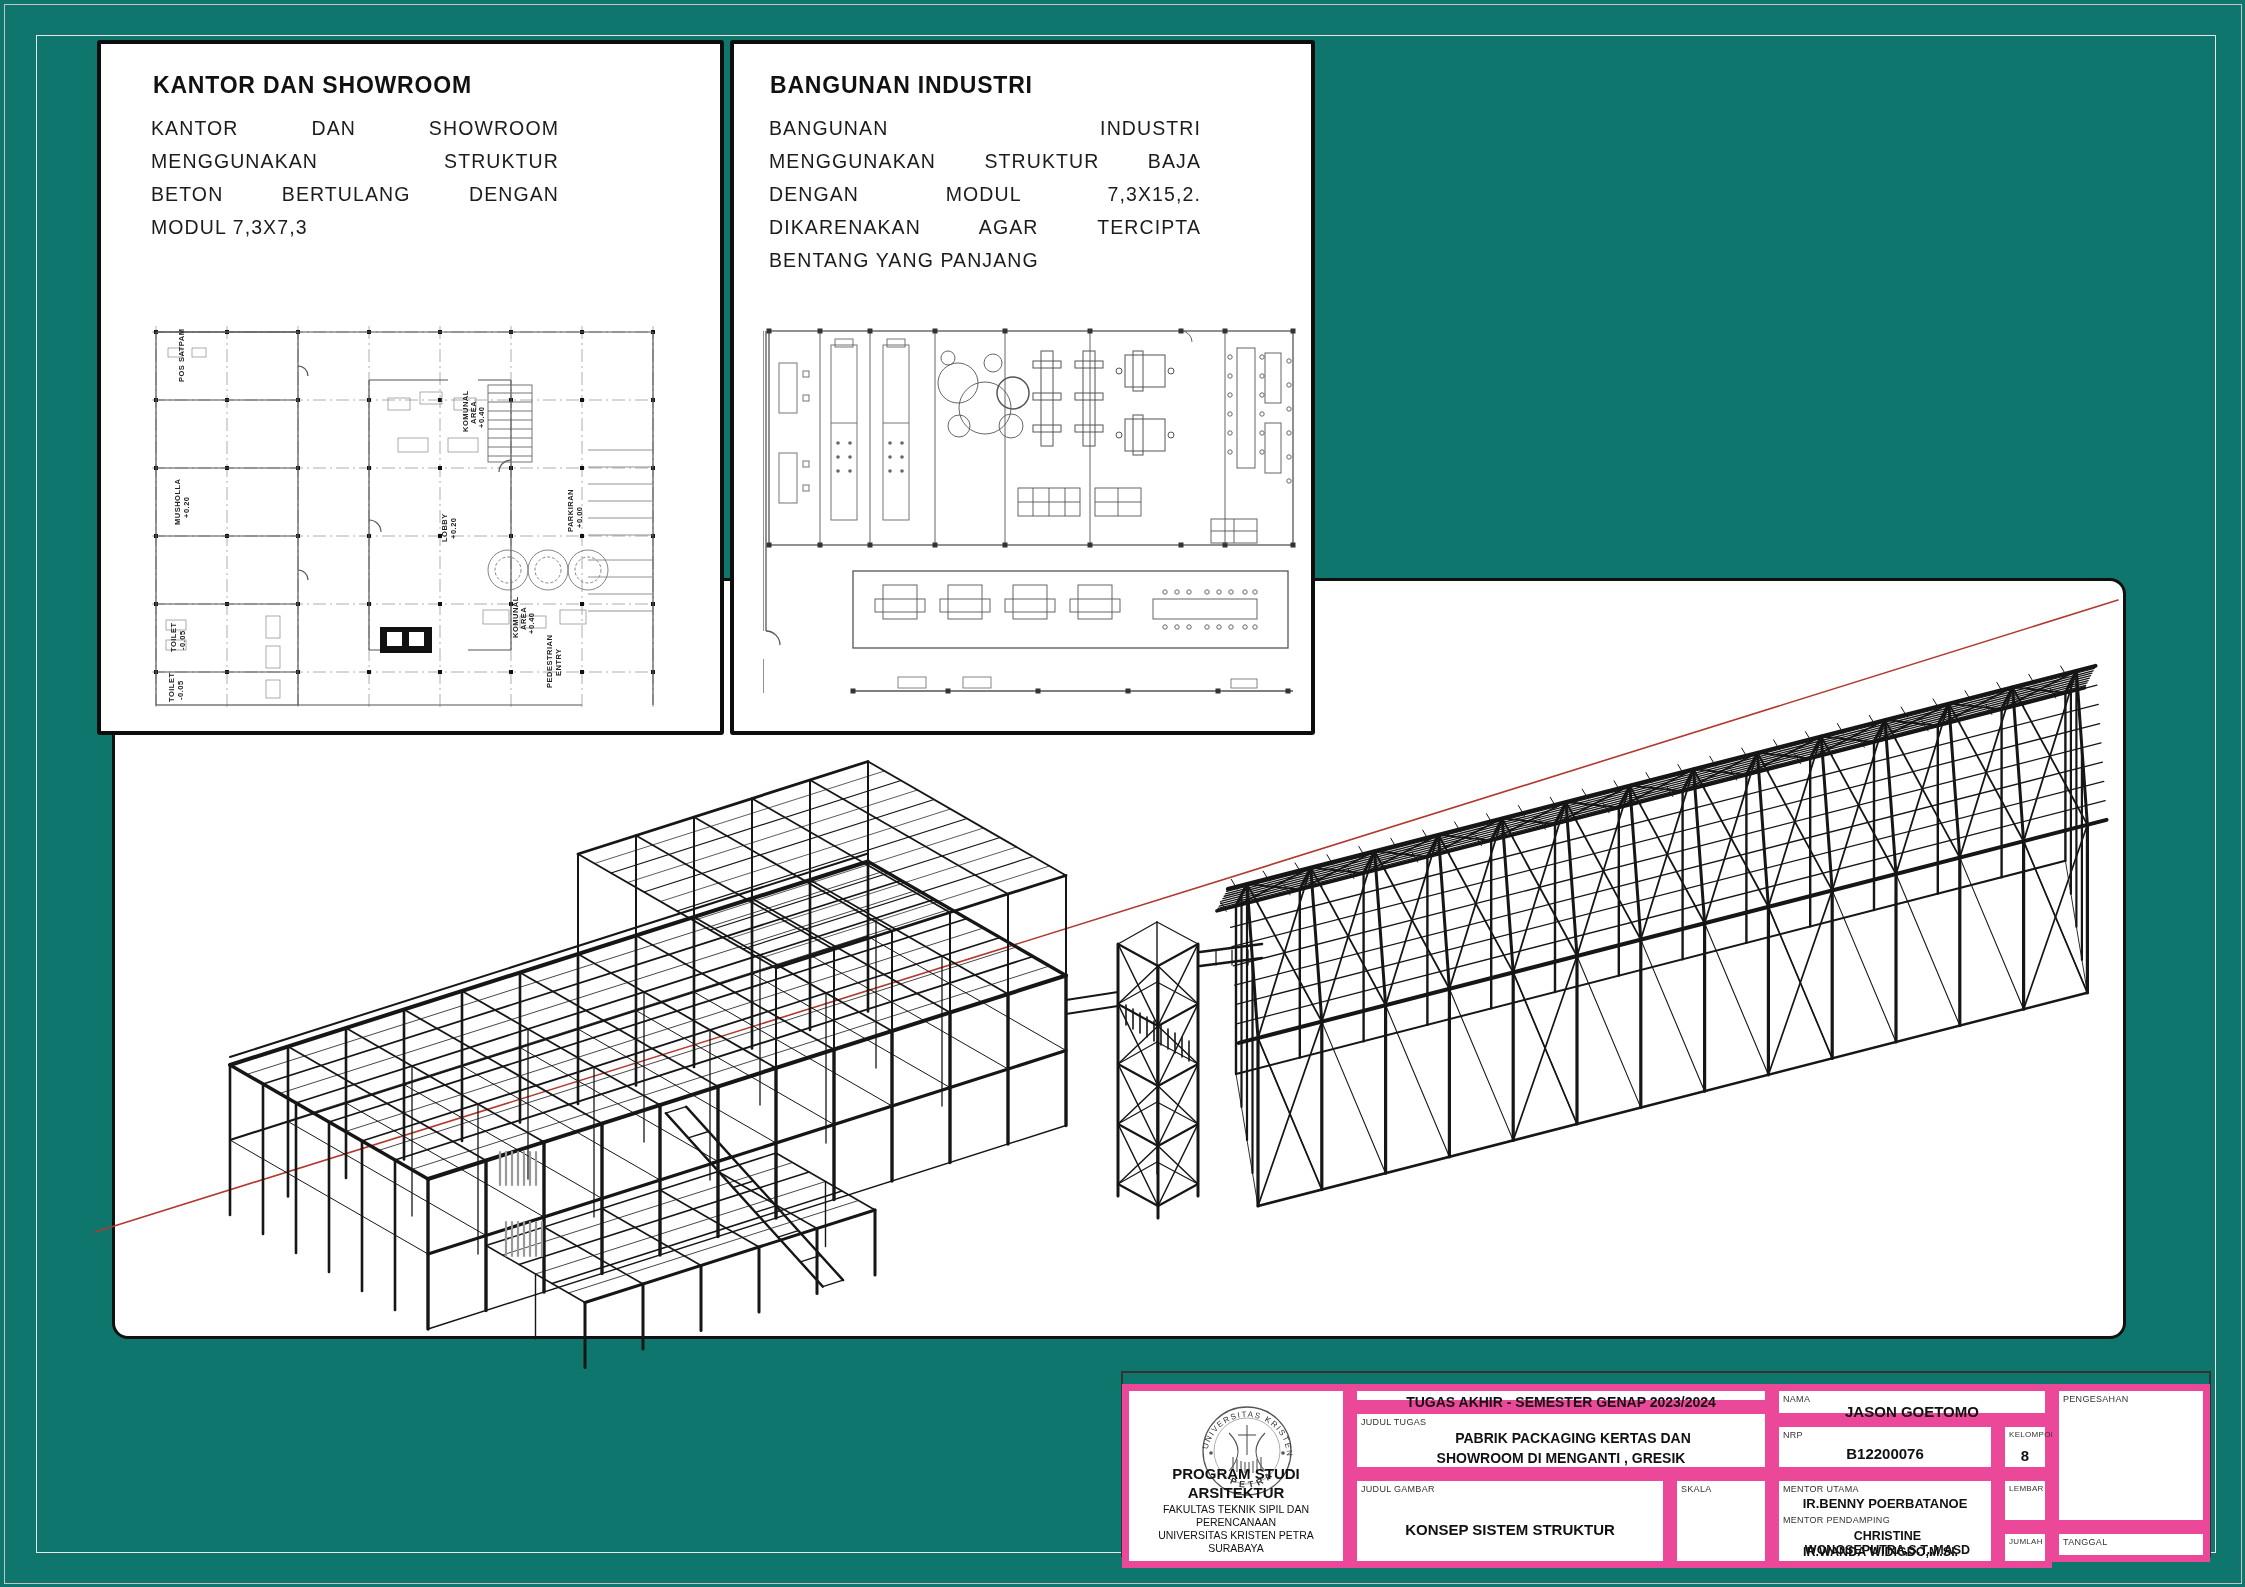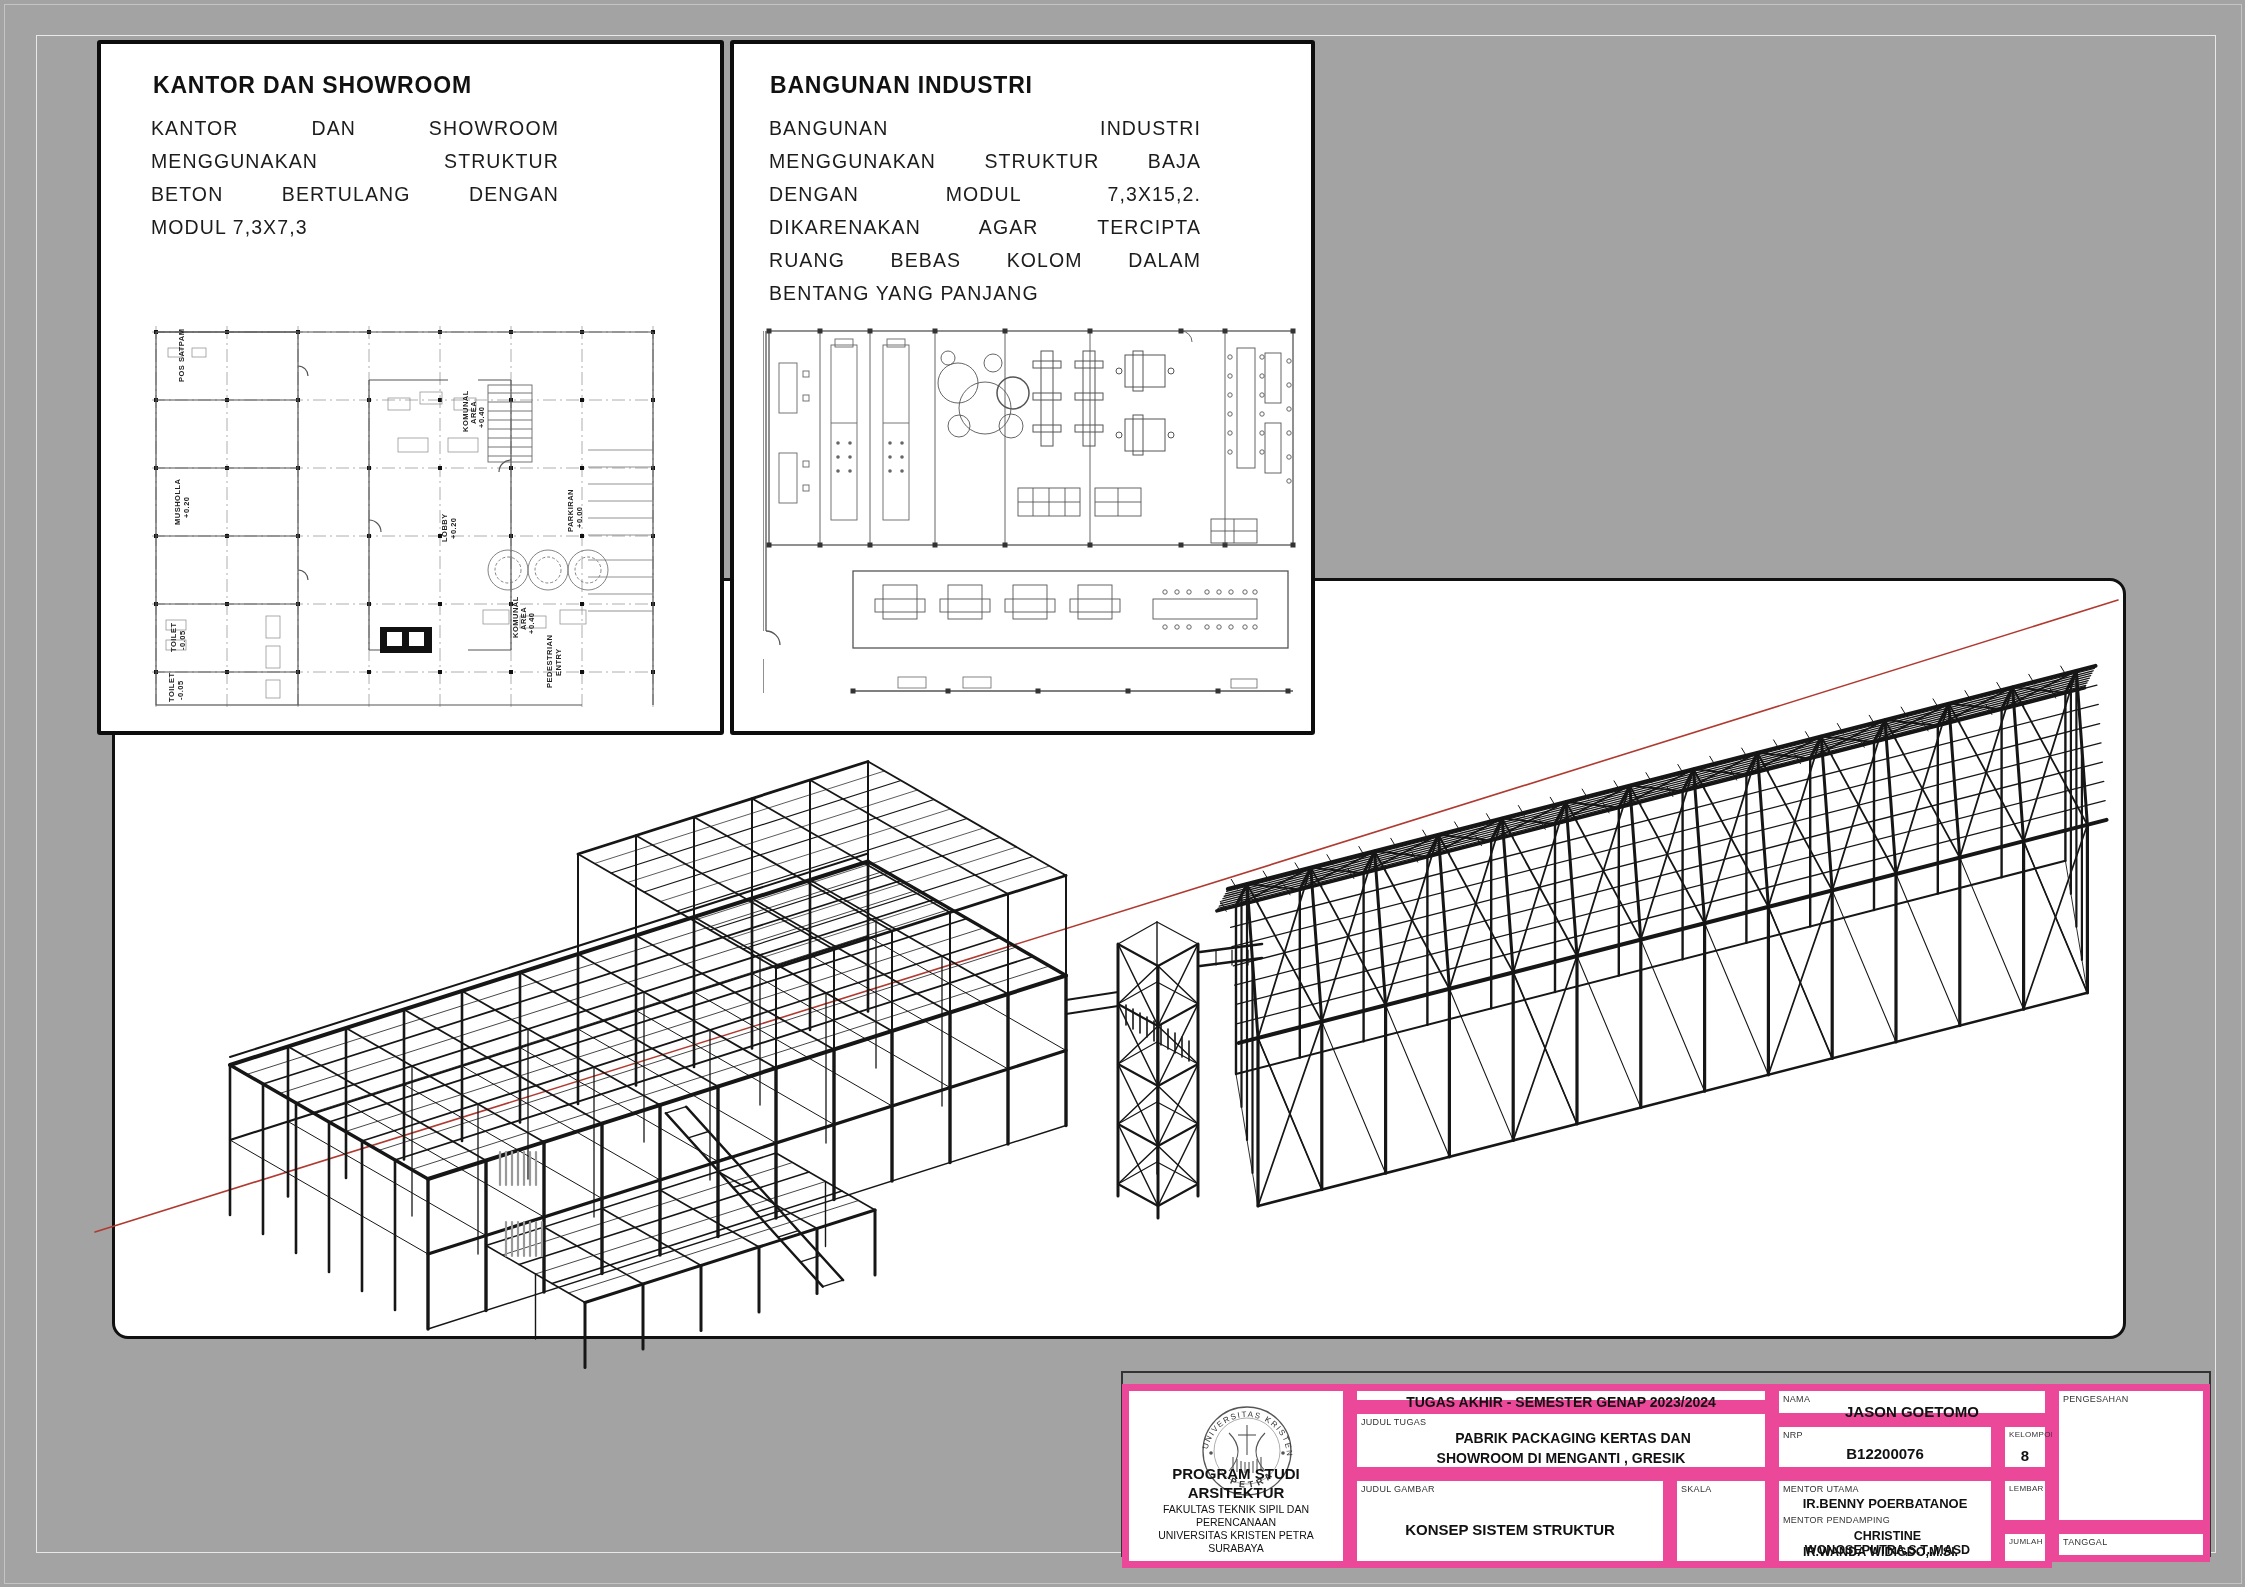--- a/index.html
+++ b/index.html
@@ -1,16 +1,16 @@
 <!DOCTYPE html>
 <html><head>
 <meta charset="utf-8">
 <style>
   html,body{margin:0;padding:0;background:#f3f3f3;}
-  .page{position:relative;width:2245px;height:1587px;background:#a3a3a3;overflow:hidden;
+  .page{position:relative;width:2245px;height:1587px;background:#0f766e;overflow:hidden;
         font-family:"Liberation Sans",sans-serif;color:#111;}
   .sheet-border-outer{position:absolute;left:4px;top:4px;width:2236px;height:1578px;
         border:1px solid #c4c4c4;pointer-events:none;}
   .sheet-border-inner{position:absolute;left:36px;top:35px;width:2178px;height:1516px;
         border:1px solid #e8e8e8;pointer-events:none;}
   .viewport{position:absolute;left:112px;top:578px;width:2008px;height:755px;
         background:#fff;border:3px solid #111;border-radius:16px;z-index:1;}
   #scene{position:absolute;left:0;top:0;z-index:2;pointer-events:none;}
   .panel{position:absolute;top:40px;background:#fff;border:4px solid #0d0d0d;border-radius:3px;z-index:3;}
   .panel-title{position:absolute;font-size:23px;font-weight:bold;letter-spacing:0.8px;white-space:nowrap;}
@@ -650,21 +650,20 @@
     </div>
   </div>
 
   <div class="panel" style="left:730px;width:577px;height:687px;">
     <div class="panel-title" style="left:36px;top:28px;">BANGUNAN INDUSTRI</div>
     <div class="panel-body" style="left:35px;top:68px;width:432px;">
       <div class="jline">BANGUNAN INDUSTRI</div>
       <div class="jline">MENGGUNAKAN STRUKTUR BAJA</div>
       <div class="jline">DENGAN MODUL 7,3X15,2.</div>
       <div class="jline">DIKARENAKAN AGAR TERCIPTA</div>
-      <div class="jline">RUANG BEBAS KOLOM DALAM</div>
       <div class="jlast">BENTANG YANG PANJANG</div>
     </div>
 
     <div class="planwrap" style="left:29px;top:279px;">
       <svg width="538" height="380" viewBox="0 0 538 380">
         <g stroke="#555" stroke-width="1.3" fill="none">
           <rect x="6" y="8" width="524" height="214"></rect>
           <line x1="0" y1="8" x2="0" y2="308"></line>
             <line x1="3" y1="8" x2="3" y2="308"></line>
           <path d="M3,308 a14,14 0 0 1 14,14"></path>

